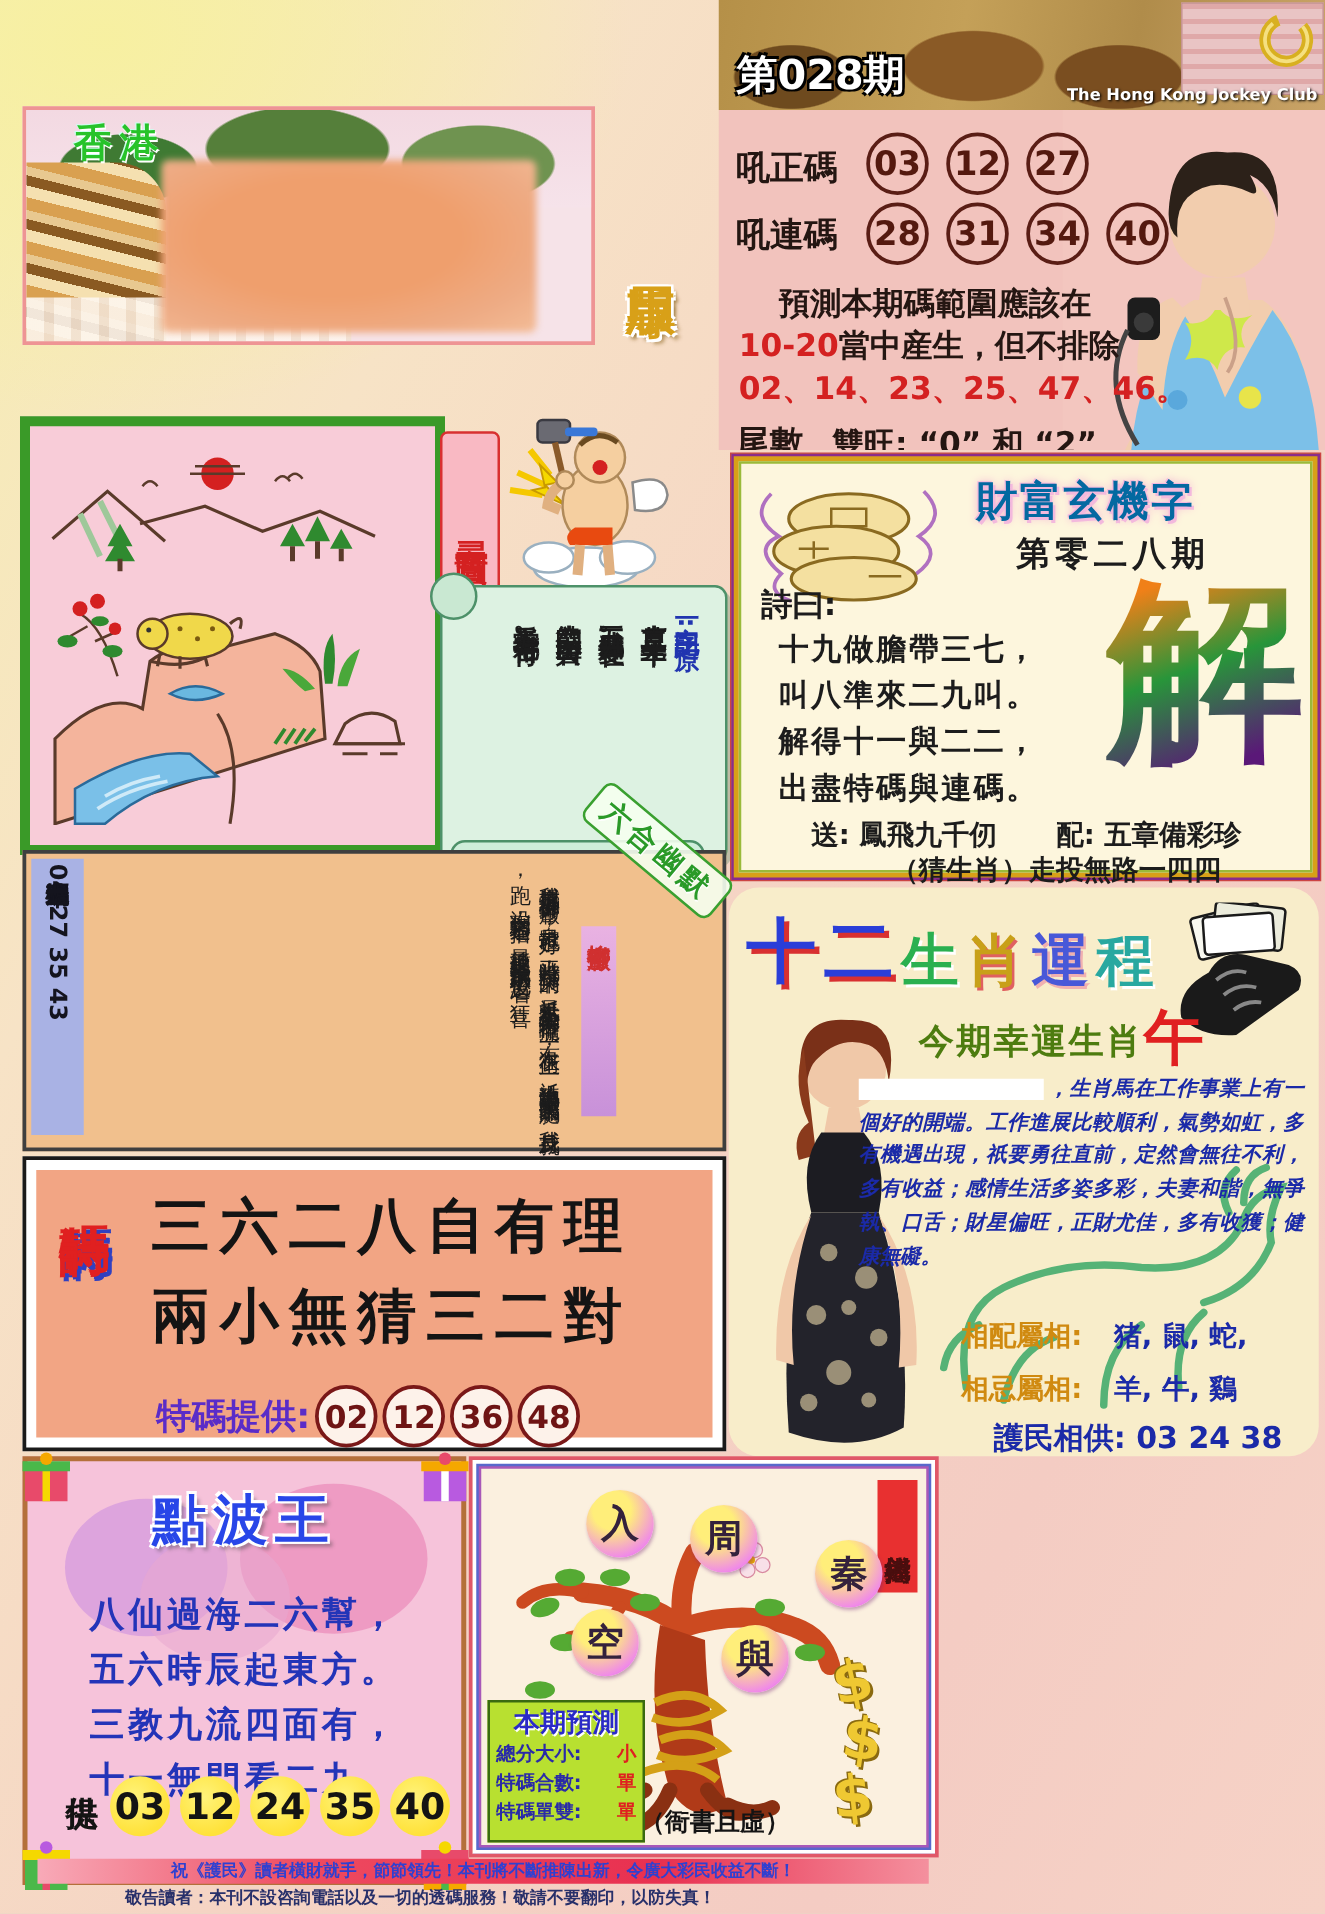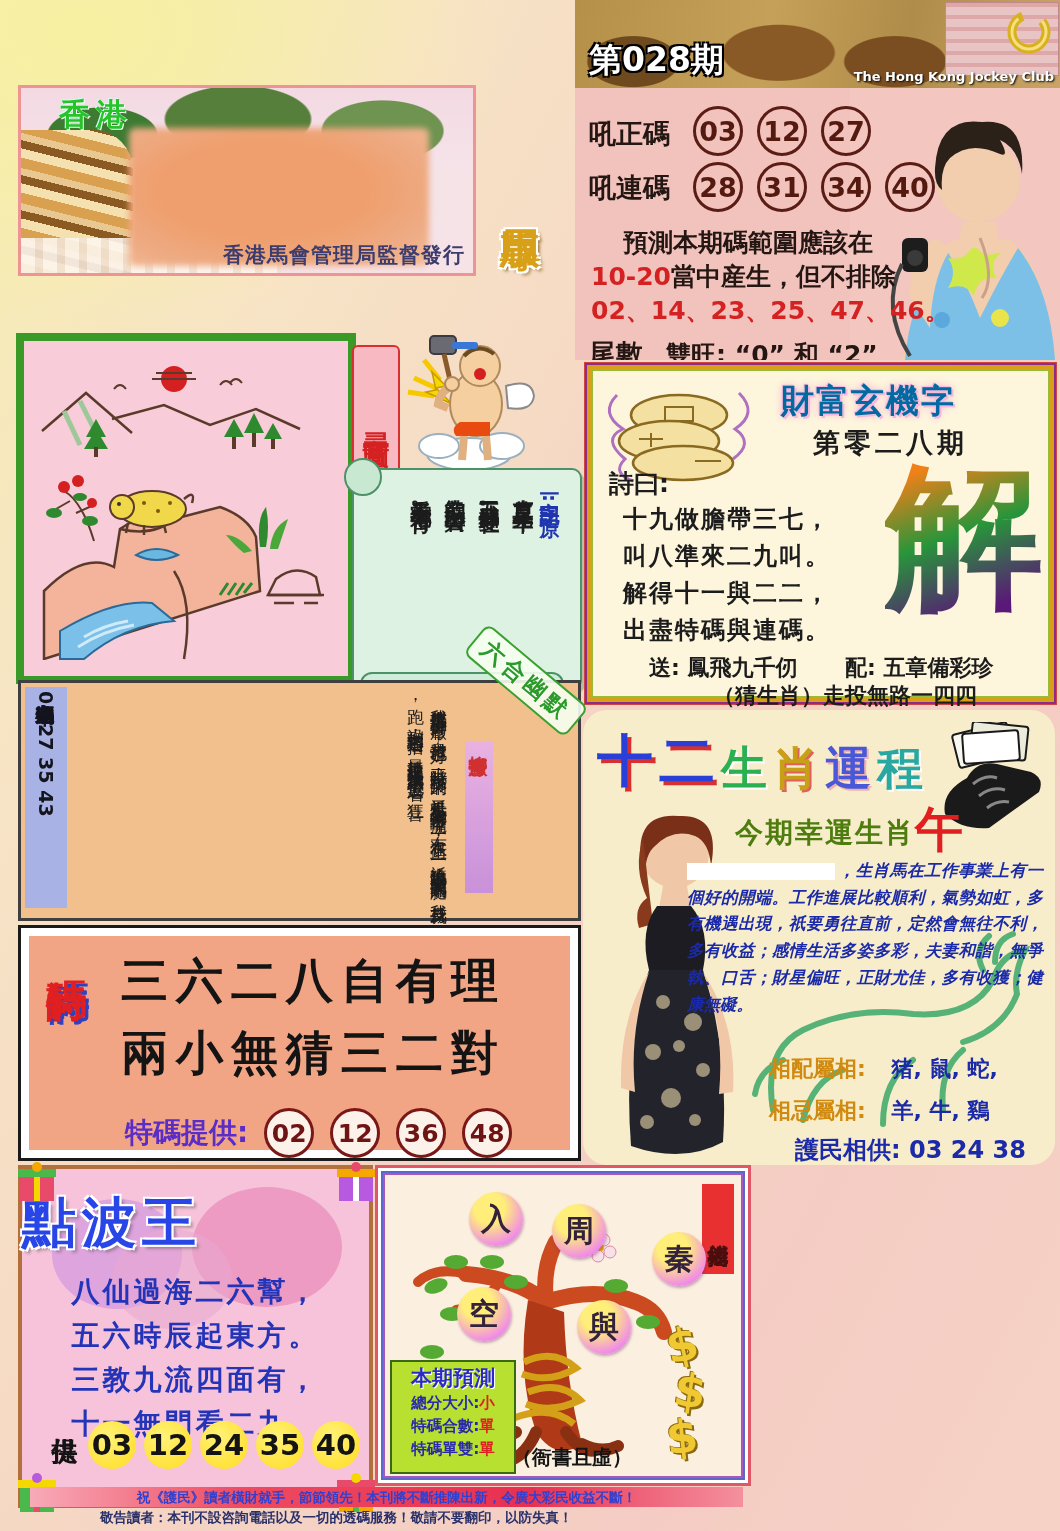--- a/index.html
+++ b/index.html
@@ -92,21 +92,21 @@
      display:flex;justify-content:center;font-size:19px;font-weight:bold;color:#d03030;}
   #h-badge{right:-14px;top:-22px;transform:rotate(40deg);background:rgba(245,255,240,.9);
      border:2px solid #3aa030;border-radius:8px;padding:2px 10px;font-size:23px;font-weight:bold;
      color:#2a9a28;letter-spacing:4px;text-shadow:1px 1px 0 #fff;}
   
   #spoem{left:18px;top:925px;width:557px;height:230px;background:#fff;border:3px solid #1a1a1a;}
   #sp-panel{position:absolute;left:8px;top:8px;right:8px;bottom:8px;background:#f2a584;}
   #sp-title{left:14px;top:12px;height:200px;font-size:40px;font-weight:bold;color:#e02020;line-height:1.2;
      text-shadow:3px 3px 0 #3040c0;}
   .sp-line{left:92px;font-size:47px;font-weight:bold;color:#141414;letter-spacing:8px;}
-  #sp-provide{left:96px;top:172px;display:flex;align-items:center;gap:16px;}
+  #sp-provide{left:96px;top:172px;display:flex;align-items:center;gap:4px;}
   #sp-provide .lbl{font-size:28px;font-weight:bold;color:#5a2cc8;}
   .sball{width:44px;height:44px;border:3px solid #7a1818;color:#6e1414;border-radius:50%;background:#fdf2ea;
      display:inline-flex;align-items:center;justify-content:center;font-size:25px;font-weight:bold;}
   
   #zodiac{left:583px;top:710px;width:472px;height:455px;background:#f8edca;border-radius:24px;overflow:hidden;}
   #z-title{left:14px;top:14px;display:flex;gap:6px;align-items:flex-end;}
   .zt{font-weight:bold;}
   .zt0,.zt1{font-size:56px;color:#2a3ed8;text-shadow:4px 4px 0 #d83030;}
   .zt2{font-size:46px;color:#2ab050;text-shadow:2px 2px 0 #fff;}
   .zt3{font-size:46px;color:#c8a018;text-shadow:2px 2px 0 #e06060;}
@@ -117,41 +117,41 @@
   #z-para{left:104px;top:148px;width:356px;font-size:16.5px;font-style:italic;font-weight:bold;
      color:#1b2aa8;line-height:1.62;text-align:justify;}
   #z-censor{display:inline-block;width:148px;height:17px;background:#fff;vertical-align:middle;margin-right:3px;}
   #z-match,#z-avoid{left:186px;font-size:22px;font-weight:bold;}
   #z-match .lbl,#z-avoid .lbl{color:#d08a10;}
   #z-match .val,#z-avoid .val{color:#1b2aa8;margin-left:18px;}
   #z-provide{left:212px;top:424px;font-size:24px;font-weight:bold;color:#1b2aa8;}
   
   #dianbo{left:18px;top:1165px;width:347px;height:335px;background:#f6c3da;border:4px solid #b4703a;overflow:visible;}
   .blob{position:absolute;border-radius:50%;opacity:.55;}
-  #db-title{left:0;right:0;top:18px;font-size:54px;font-weight:bold;color:#2846e8;letter-spacing:6px;
+  #db-title{left:0;right:0;top:18px;text-align:center;font-size:43px;font-weight:bold;color:#2846e8;letter-spacing:6px;
      text-shadow:-2px -2px 0 #fff,2px -2px 0 #fff,-2px 2px 0 #fff,2px 2px 0 #fff,4px 4px 3px rgba(60,60,60,.4);}
   .db-line{left:0;right:0;text-align:center;font-size:28px;font-weight:bold;color:#2334b8;letter-spacing:3px;}
   #db-provide{left:26px;top:248px;height:84px;font-size:26px;font-weight:bold;color:#141414;}
   #db-nums{left:66px;top:252px;display:flex;gap:8px;}
   .yball{width:48px;height:48px;border-radius:50%;background:radial-gradient(circle at 40% 35%,#fff37a,#ffe23a 70%);
      display:inline-flex;align-items:center;justify-content:center;font-size:29px;font-weight:bold;color:#141414;}
   
   #mtree{left:375px;top:1165px;width:370px;height:315px;background:#fbf0df;border:3px solid #e05868;
      box-shadow:inset 0 0 0 3px #fff,inset 0 0 0 5px #5868cc,inset 0 0 0 7px #a858b8;}
   #mt-label{right:14px;top:16px;width:32px;height:90px;background:#e83030;display:flex;justify-content:center;
      align-items:center;font-size:21px;font-weight:bold;color:#4a0e0e;}
   .fruit{position:absolute;width:54px;height:54px;border-radius:50%;
      background:radial-gradient(circle at 38% 30%,#ffee7a 0 30%,#f08ae8 75%,#d055d8 100%);
      display:flex;align-items:center;justify-content:center;font-size:30px;font-weight:bold;color:#34223c;
      box-shadow:1px 2px 3px rgba(120,40,120,.4);}
   .dollar{position:absolute;font-size:46px;font-weight:bold;color:#efc832;
      text-shadow:2px 2px 0 #8a6a10,-1px -1px 0 #8a6a10;}
   #mt-forecast{left:12px;top:192px;width:122px;height:110px;background:#b8e030;border:2px solid #3a6a10;}
   #mt-forecast .ft{text-align:center;font-size:21px;font-weight:bold;color:#2a2ac8;text-shadow:1px 1px 0 #fff;margin-top:2px;}
-  .frow{display:flex;justify-content:center;padding:1px 5px;font-size:15.5px;font-weight:bold;}
+  .frow{display:flex;justify-content:space-between;padding:1px 5px;font-size:15.5px;font-weight:bold;}
   .frow .fl{color:#2a2aa8;} .frow .fv{color:#e02020;}
   #mt-caption{left:134px;top:276px;font-size:20px;font-weight:bold;color:#141414;}
   
   #banner{left:30px;top:1487px;width:713px;height:20px;line-height:20px;text-align:center;
      background:linear-gradient(90deg,#f8aab8 0%,#ee4a60 30%,#e83050 70%,#f4909e 100%);
      font-size:13.5px;font-weight:bold;color:#3040d0;}
   #notice{left:100px;top:1509px;font-size:13.5px;font-weight:bold;color:#28306a;}
   .gift{position:absolute;width:46px;height:46px;}
 </style>
 </head>
@@ -159,21 +159,20 @@
 
 <div id="page">
 
   <div id="masthead" class="abs">
     <div id="mh-green" class="abs"></div>
     <div id="mh-cake" class="abs"></div>
     <div id="mh-rose" class="abs"></div>
     <div id="mh-lace" class="abs"></div>
     <div id="mh-blur" class="abs"></div>
     <div id="mh-title" class="abs">香港</div>
-    <div id="mh-issuer" class="abs">香港馬會管理局監督發行</div>
   </div>
 
   <div id="edition" class="abs v">專用版</div>
 
   <div id="hdr" class="abs">
     <div id="hdr-note" class="abs"></div>
     <svg class="abs" style="left:428px;top:6px;" width="52" height="52" viewBox="0 0 52 52">
       <circle cx="26" cy="26" r="17" fill="none" stroke="#d8b020" stroke-width="9" stroke-dasharray="85 22" transform="rotate(-40 26 26)"></circle>
       <circle cx="26" cy="26" r="17" fill="none" stroke="#f5e080" stroke-width="3" stroke-dasharray="80 27" transform="rotate(-40 26 26)"></circle>
     </svg>

